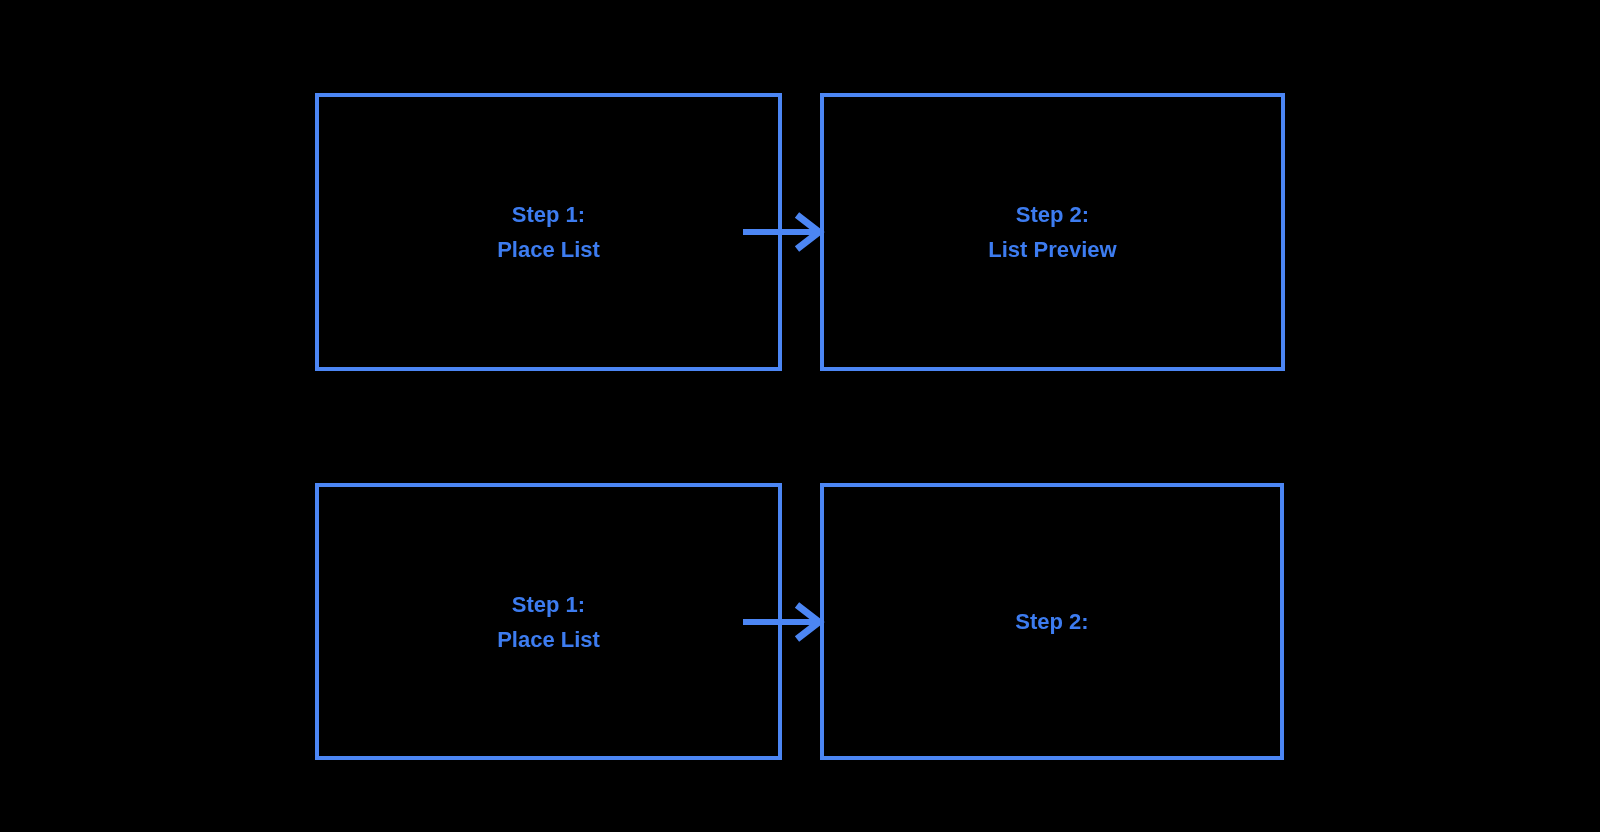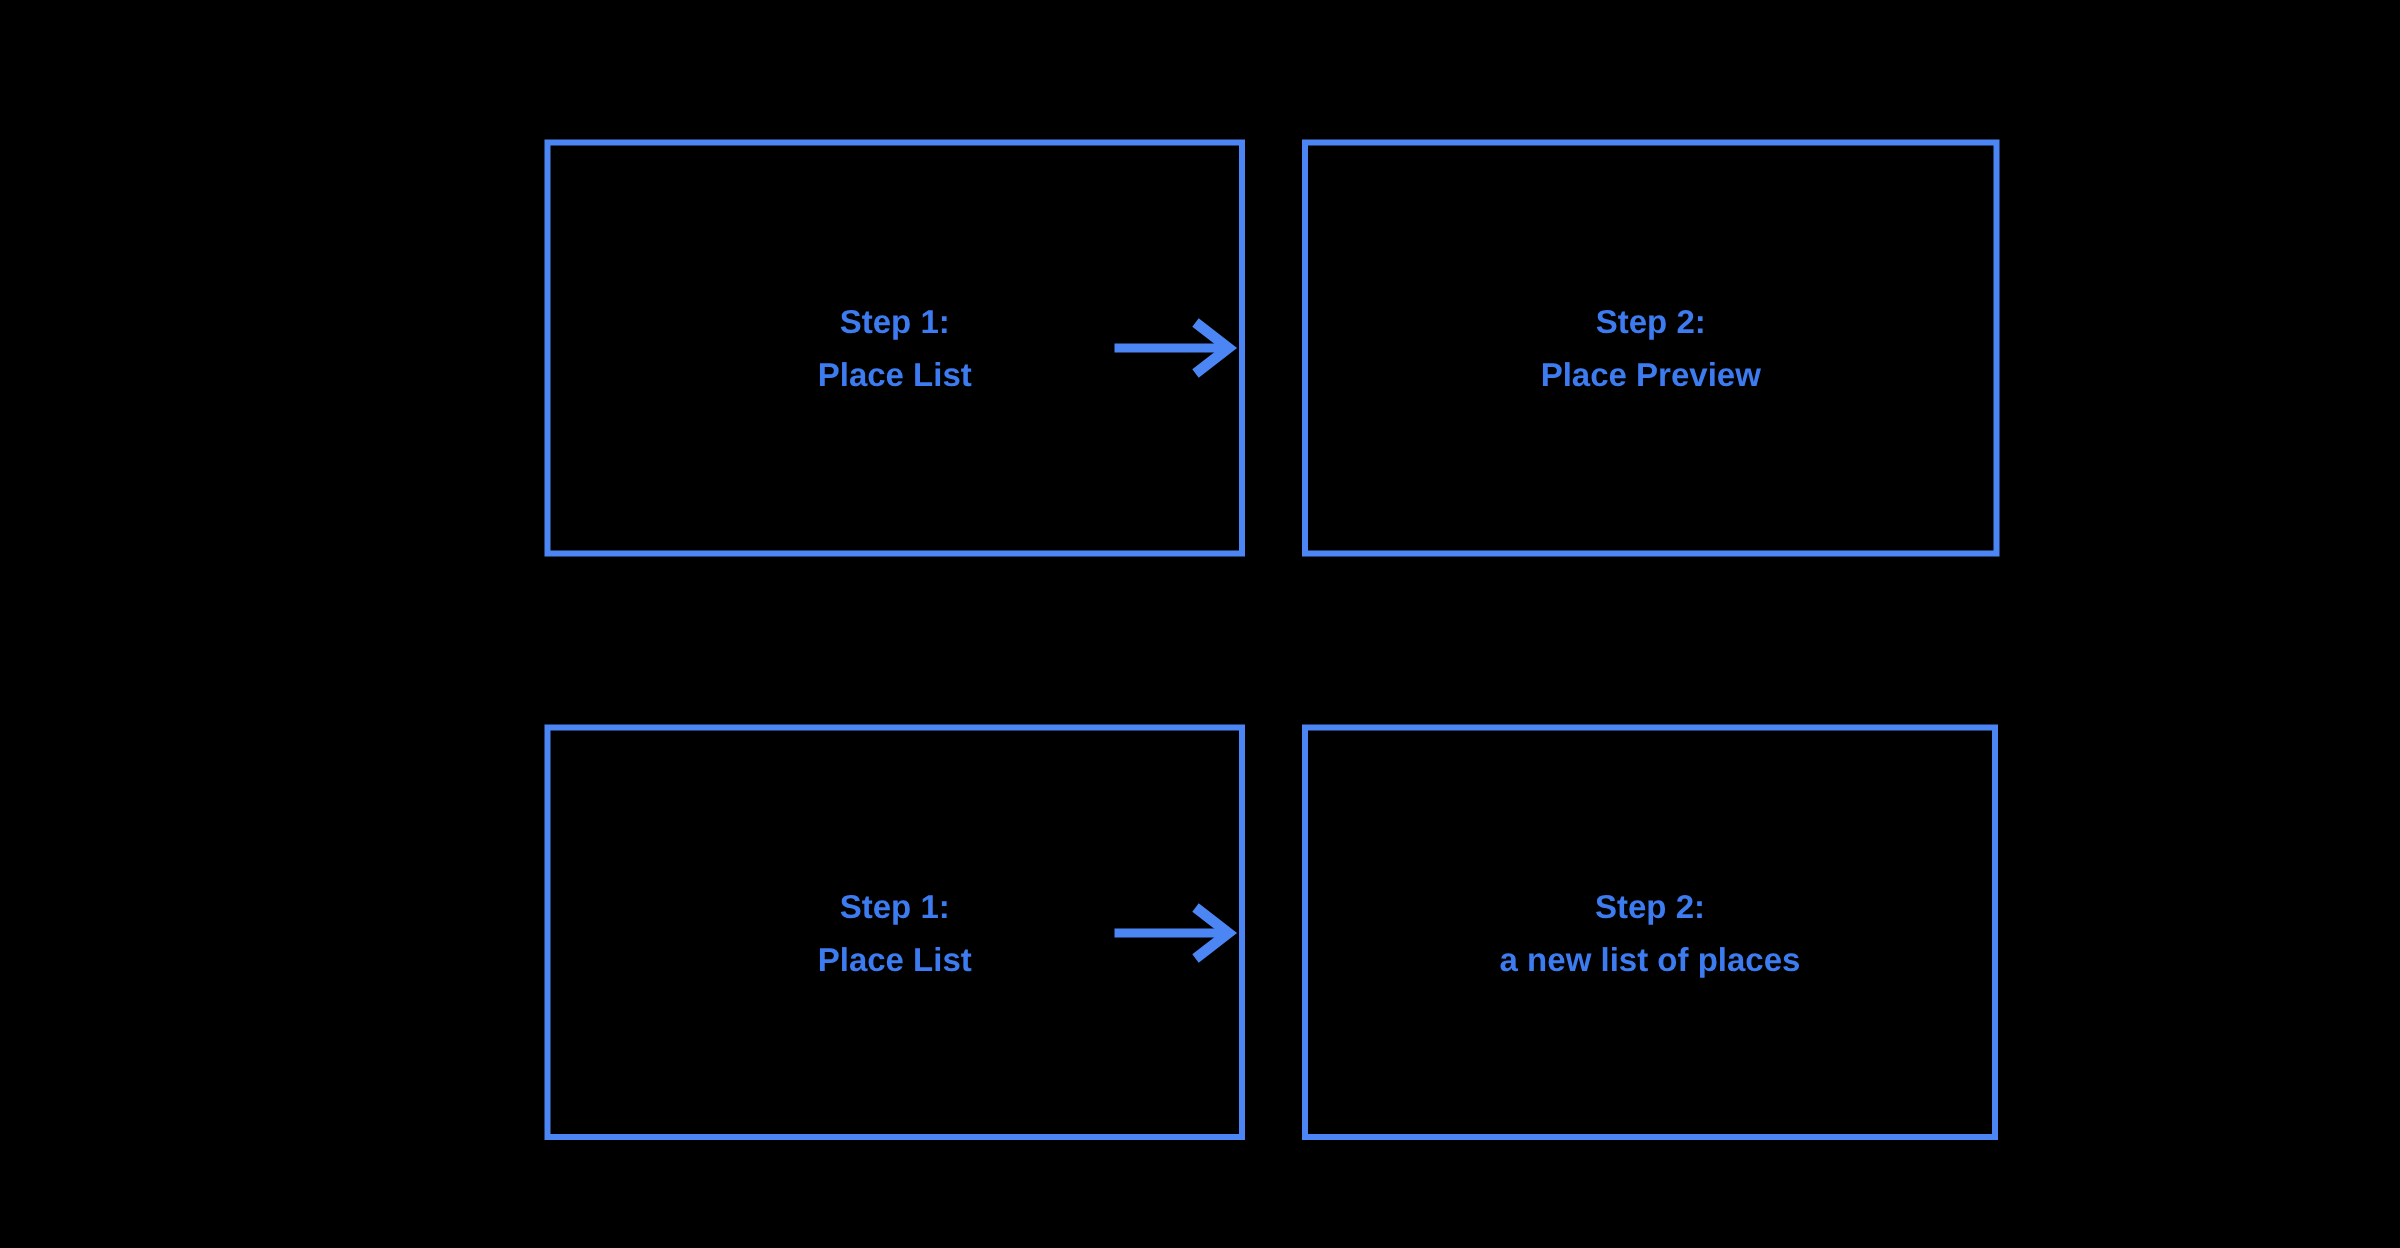--- a/index.html
+++ b/index.html
@@ -17,21 +17,20 @@
   .flow-box {
     position: absolute;
     box-sizing: border-box;
     border: 4px solid var(--accent, #4c86f4);
     background: transparent;
     display: flex;
     flex-direction: column;
     align-items: center;
     justify-content: center;
     text-align: right;
-    margin-left: 48px;
   }
   .flow-box .line {
     display: block;
     color: var(--text, #3d7cf0);
     font-size: 22px;
     font-weight: bold;
     line-height: 35px;
     white-space: nowrap;
   }
   #box-1 { left: 315px; top: 93px;  width: 467px; height: 278px; }
@@ -52,31 +51,30 @@
 
 <div class="canvas">
 
   <div class="flow-box" id="box-1">
     <span class="line">Step 1:</span>
     <span class="line">Place List</span>
   </div>
 
   <div class="flow-box" id="box-2">
     <span class="line">Step 2:</span>
-    <span class="line">Place Preview</span>
+    <span class="line">List Preview</span>
   </div>
 
   <div class="flow-box" id="box-3">
     <span class="line">Step 1:</span>
     <span class="line">Place List</span>
   </div>
 
   <div class="flow-box" id="box-4">
     <span class="line">Step 2:</span>
-    <span class="line">a new list of places</span>
   </div>
 
   <svg class="arrow" id="arrow-1" viewBox="0 0 84 44" xmlns="http://www.w3.org/2000/svg" aria-hidden="true">
     <line x1="2" y1="22" x2="74" y2="22" stroke="currentColor" stroke-width="6"></line>
     <polyline points="56,5 78,22 56,39" fill="none" stroke="currentColor" stroke-width="7"></polyline>
   </svg>
 
   <svg class="arrow" id="arrow-2" viewBox="0 0 84 44" xmlns="http://www.w3.org/2000/svg" aria-hidden="true">
     <line x1="2" y1="22" x2="74" y2="22" stroke="currentColor" stroke-width="6"></line>
     <polyline points="56,5 78,22 56,39" fill="none" stroke="currentColor" stroke-width="7"></polyline>

